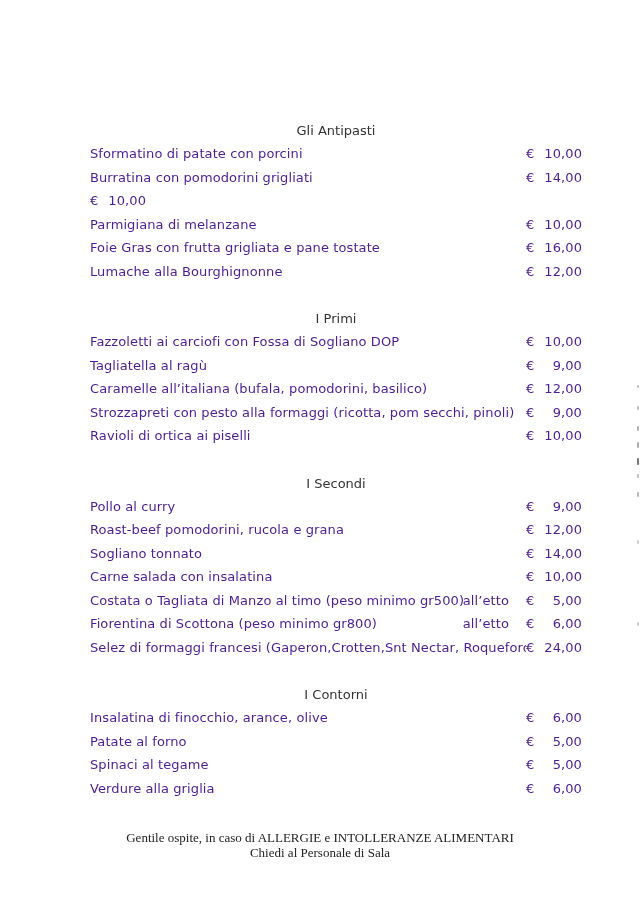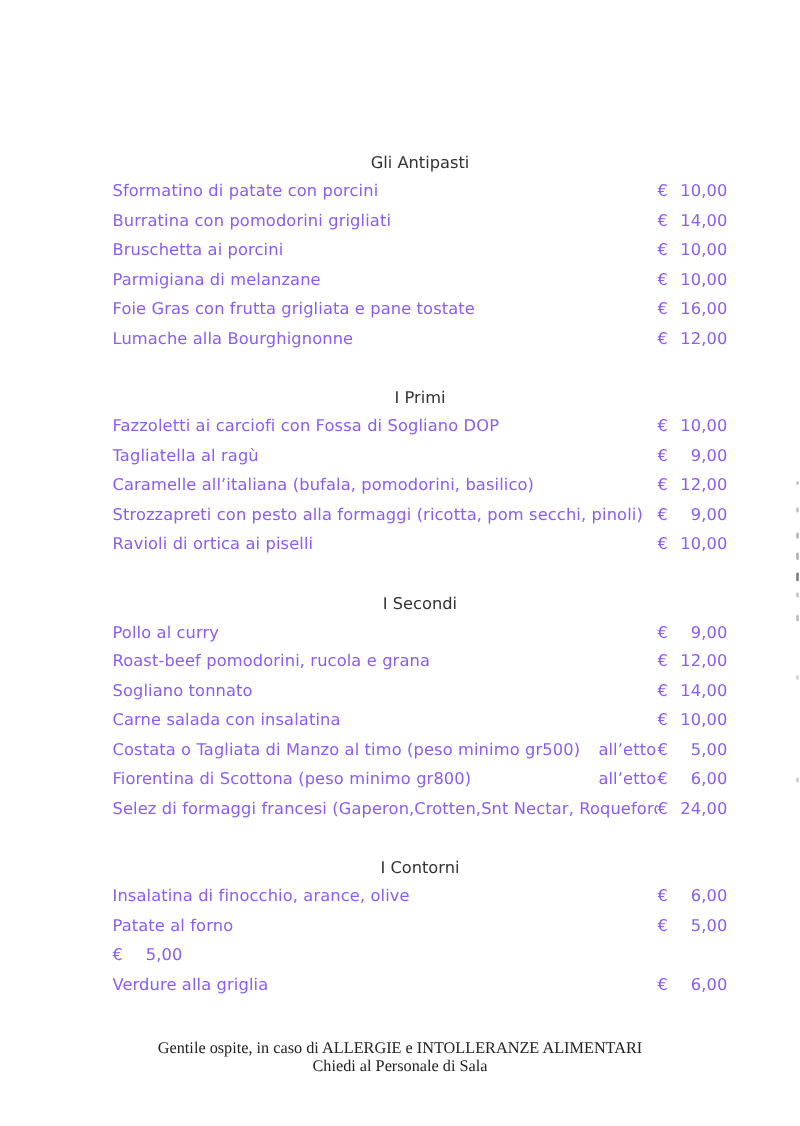--- a/index.html
+++ b/index.html
@@ -30,25 +30,25 @@
     line-height: 15px;
     color: #333333;
     margin-bottom: 4px;
   }
   .section + .section { margin-top: 28px; }
   .row {
     display: flex;
     align-items: baseline;
     font-size: 13px;
     line-height: 23.5px;
-    color: #8b5cf6;
+    color: #4c1d95;
     letter-spacing: 0.1px;
   }
   .dish { flex: 1 1 auto; white-space: nowrap; overflow: hidden; }
-  .note { flex: 0 0 auto; margin-right: 1px; }
+  .note { flex: 0 0 auto; margin-right: 17px; }
   .note:empty { display: none; }
   .price {
     flex: 0 0 auto;
     width: 56px;
     display: flex;
     justify-content: space-between;
   }
   .amt { }
   .footer {
     position: absolute;
@@ -92,21 +92,20 @@
   <div class="row">
     <span class="dish">Burratina con pomodorini grigliati</span>
 
     <span class="price">
       <span class="cur">€</span>
       <span class="amt">14,00</span>
     </span>
   </div>
 
   <div class="row">
-    <span class="dish">Bruschetta ai porcini</span>
 
     <span class="price">
       <span class="cur">€</span>
       <span class="amt">10,00</span>
     </span>
   </div>
 
   <div class="row">
     <span class="dish">Parmigiana di melanzane</span>
 
@@ -269,20 +268,21 @@
   <div class="row">
     <span class="dish">Patate al forno</span>
 
     <span class="price">
       <span class="cur">€</span>
       <span class="amt">5,00</span>
     </span>
   </div>
 
   <div class="row">
+    <span class="dish">Spinaci al tegame</span>
 
     <span class="price">
       <span class="cur">€</span>
       <span class="amt">5,00</span>
     </span>
   </div>
 
   <div class="row">
     <span class="dish">Verdure alla griglia</span>
 

